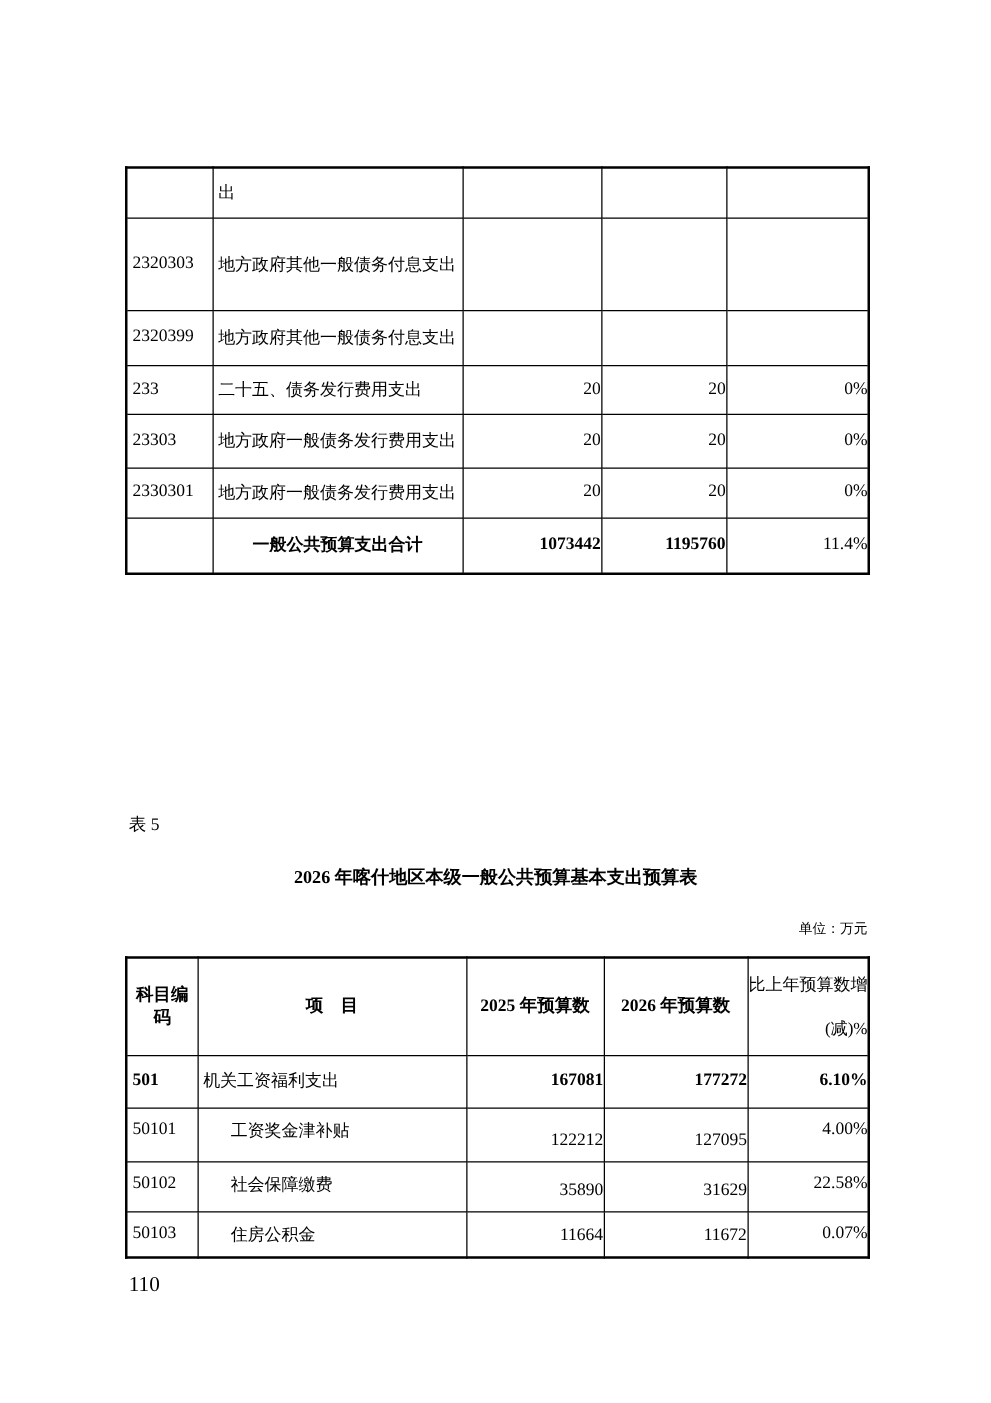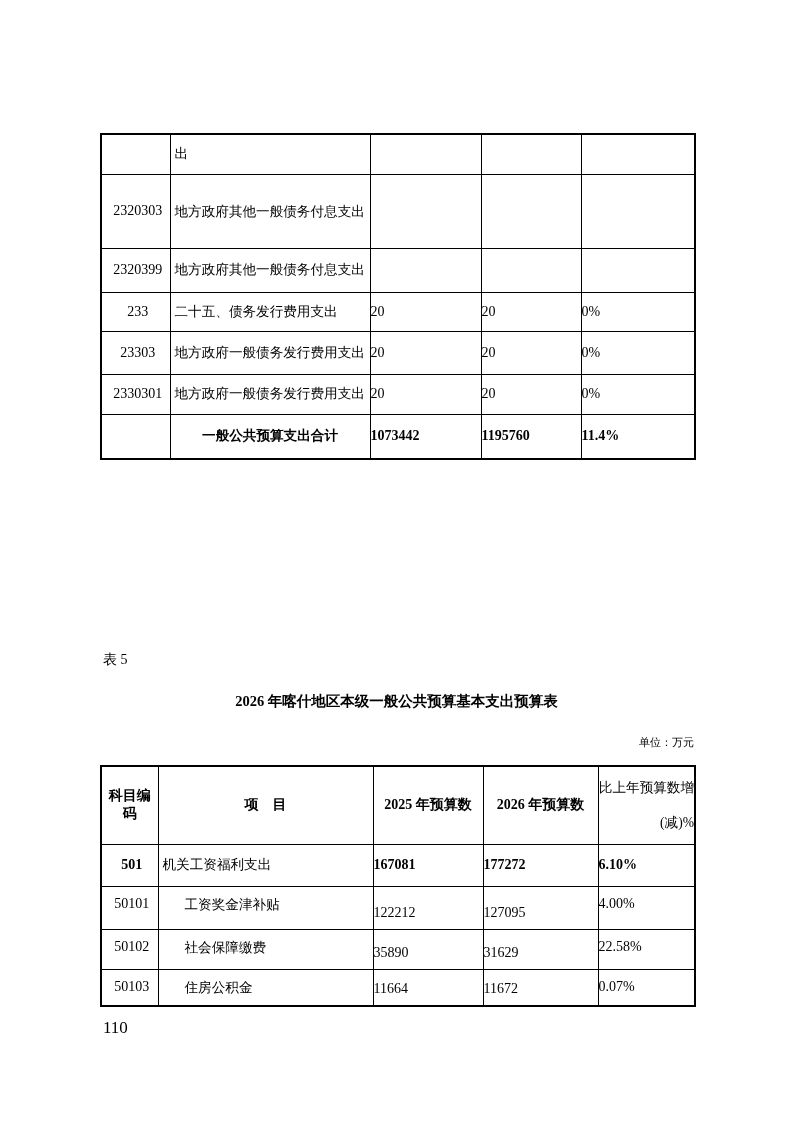--- a/index.html
+++ b/index.html
@@ -7,28 +7,28 @@
   body {
     width:793px; height:1122px; position:relative; overflow:hidden;
     font-family:"Liberation Serif","DejaVu Serif",serif; color:#000;
   }
   table { border-collapse:collapse; table-layout:fixed; position:absolute; background:#fff; }
   .tbl { border:2px solid #000; }
   .tbl td { border:1px solid #000; font-size:14px; vertical-align:middle; overflow:hidden; }
   .tbl-top { left:100px; top:133px; width:594px; }
   .tbl-bottom { left:100px; top:765px; width:594px;border-radius:28px; }
 
-  td.code { text-align:center; padding-left:4px; }
+  td.code { text-align:left; padding-left:4px; }
   td.item { text-align:left; padding-left:4px; padding-right:0; font-size:13.6px; }
-  td.num, td.pct { text-align:left; }
+  td.num, td.pct { text-align:right; }
   td.dbl { line-height:35px; }
 
   tr.total td { font-weight:bold; }
   tr.total td.label { text-align:center; font-weight:bold; font-size:13.6px; }
-  tr.total td.pct { font-weight:bold; }
+  tr.total td.pct { font-weight:normal; }
 
   .tbl-bottom td.head { font-weight:bold; text-align:center; padding:0; }
   .tbl-bottom td.head.code { text-align:center; }
   .pct-head-line { line-height:35px; font-weight:normal; font-size:13.6px; text-align:right; }
 
   tr.bold-row td { font-weight:bold; }
   tr.bold-row td.item { font-weight:normal; }
   tr.sub td.code, tr.sub td.item, tr.sub td.pct { vertical-align:top; padding-top:9px; }
   tr.sub td.num { vertical-align:bottom; padding-bottom:8px; }
   tr.sub td.item { padding-left:26px; }

